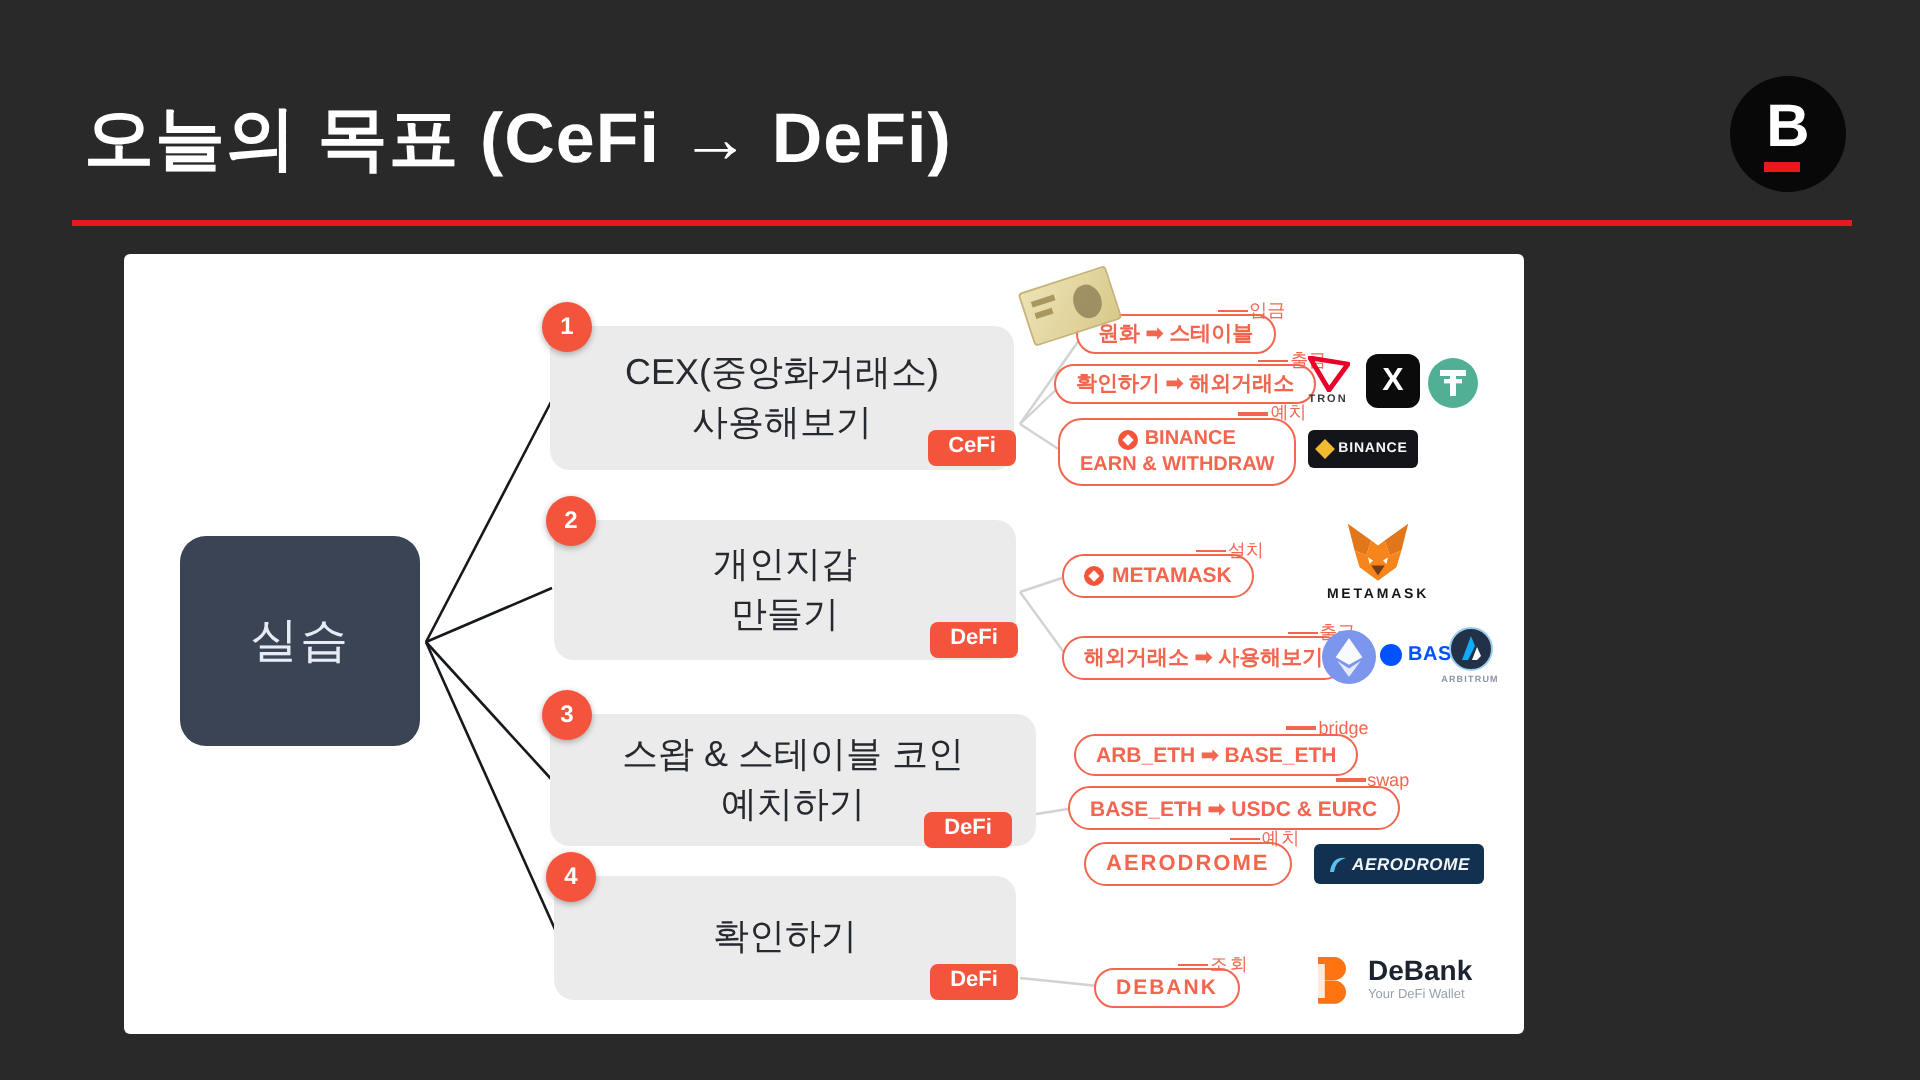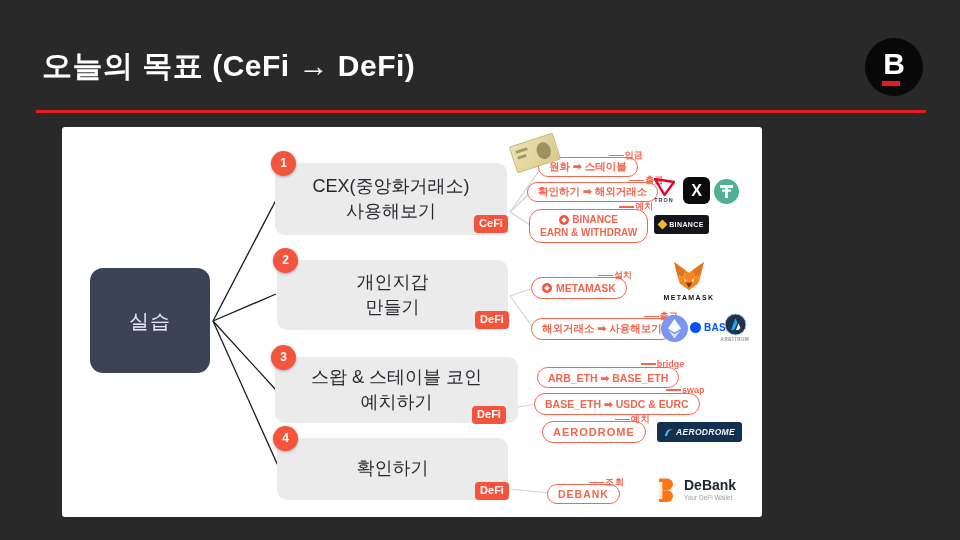--- a/index.html
+++ b/index.html
@@ -1,48 +1,48 @@
 <!DOCTYPE html>
 <html><head>
 <meta charset="utf-8">
 <style>
   * { margin:0; padding:0; box-sizing:border-box; }
   body { font-family:"Liberation Sans", sans-serif; }
   .stage { position:relative; width:960px; height:540px; background:#292929; overflow:hidden; }
 
-  .slide-title { position:absolute; left:42px; top:46px; color:#ffffff; font-size:30px; font-weight:bold; letter-spacing:.5px; }
+  .slide-title { position:absolute; left:42px; top:46px; color:#ffffff; font-size:35px; font-weight:bold; letter-spacing:.5px; }
   .title-rule { position:absolute; left:36px; top:110px; width:890px; height:3px; background:#e8191c; }
 
   .b-logo { position:absolute; left:865px; top:38px; width:58px; height:58px; border-radius:50%; background:#080808;
             display:flex; flex-direction:column; align-items:center; justify-content:center; }
   .b-logo .letter { color:#fff; font-size:30px; font-weight:bold; line-height:1; }
   .b-logo .bar { width:18px; height:5px; background:#e8191c; margin-top:2px; margin-left:-6px; }
 
   .panel { position:absolute; left:62px; top:127px; width:700px; height:390px; background:#ffffff; border-radius:3px; }
 
   svg.connectors { position:absolute; left:0; top:0; width:960px; height:540px; pointer-events:none; }
 
   .root-box { position:absolute; left:90px; top:268px; width:120px; height:105px; background:#3a4454; border-radius:13px;
-              color:#e6ebf5; font-size:20px; display:flex; flex-direction:column; align-items:center; justify-content:center;
+              color:#e6ebf5; font-size:24px; display:flex; flex-direction:column; align-items:center; justify-content:center;
               line-height:1.5; letter-spacing:1px; }
 
   .item-box { position:absolute; background:#ebebeb; border-radius:10px; display:flex; flex-direction:column;
               align-items:center; justify-content:center; font-size:18px; color:#26292f; line-height:1.4; }
   .num-badge { position:absolute; left:-4px; top:-12px; width:25px; height:25px; border-radius:50%; background:#f4533c;
                color:#fff; font-size:12px; font-weight:bold; display:flex; align-items:center; justify-content:center;
                box-shadow:0 1px 3px rgba(0,0,0,.3); }
-  .fi-badge { position:absolute; width:34px; height:18px; border-radius:4px; background:#f4533c; color:#fff;
+  .fi-badge { position:absolute; width:44px; height:18px; border-radius:4px; background:#f4533c; color:#fff;
               font-size:11px; font-weight:bold; display:flex; align-items:center; justify-content:center; }
 
   .step { position:absolute; border:1.6px solid #f2654e; border-radius:12px; background:#fff; color:#f2654e;
           font-weight:bold; font-size:10.5px; display:inline-flex; align-items:center; justify-content:center;
           gap:4px; padding:0 10px; white-space:nowrap; }
   .step.two-line { flex-direction:column; gap:0; line-height:1.3; font-size:10px; padding:3px 10px; }
   .step .row { display:flex; align-items:center; gap:3px; }
-  .step .tag { position:absolute; top:-9px; right:-6px; font-size:9px; font-weight:bold; color:#f2654e;
+  .step .tag { position:absolute; top:-9px; right:-6px; font-size:9px; font-weight:normal; color:#f2654e;
                display:flex; align-items:center; background:transparent; }
   .step .tag::before { content:""; display:block; width:15px; height:1.6px; background:#f2654e; margin-right:1px; }
   .step-icon { width:10px; height:10px; border-radius:50%; background:#f4533c; position:relative; flex:0 0 auto; }
   .step-icon::after { content:""; position:absolute; left:3px; top:3px; width:4px; height:4px; background:#fff; transform:rotate(45deg); }
 
   .banknote { position:absolute; left:512px; top:139px; width:46px; height:28px; transform:rotate(-18deg);
               background:linear-gradient(135deg,#ece2b4,#d9c98a); border:1px solid #c6b578; border-radius:2px; }
   .banknote .portrait { position:absolute; right:6px; top:5px; width:14px; height:17px; border-radius:50%; background:#8a7a52; opacity:.75; }
   .banknote .mark { position:absolute; left:4px; top:5px; width:12px; height:3px; background:#a8985f; }
   .banknote .mark2 { position:absolute; left:4px; top:11px; width:9px; height:3px; background:#a8985f; }

